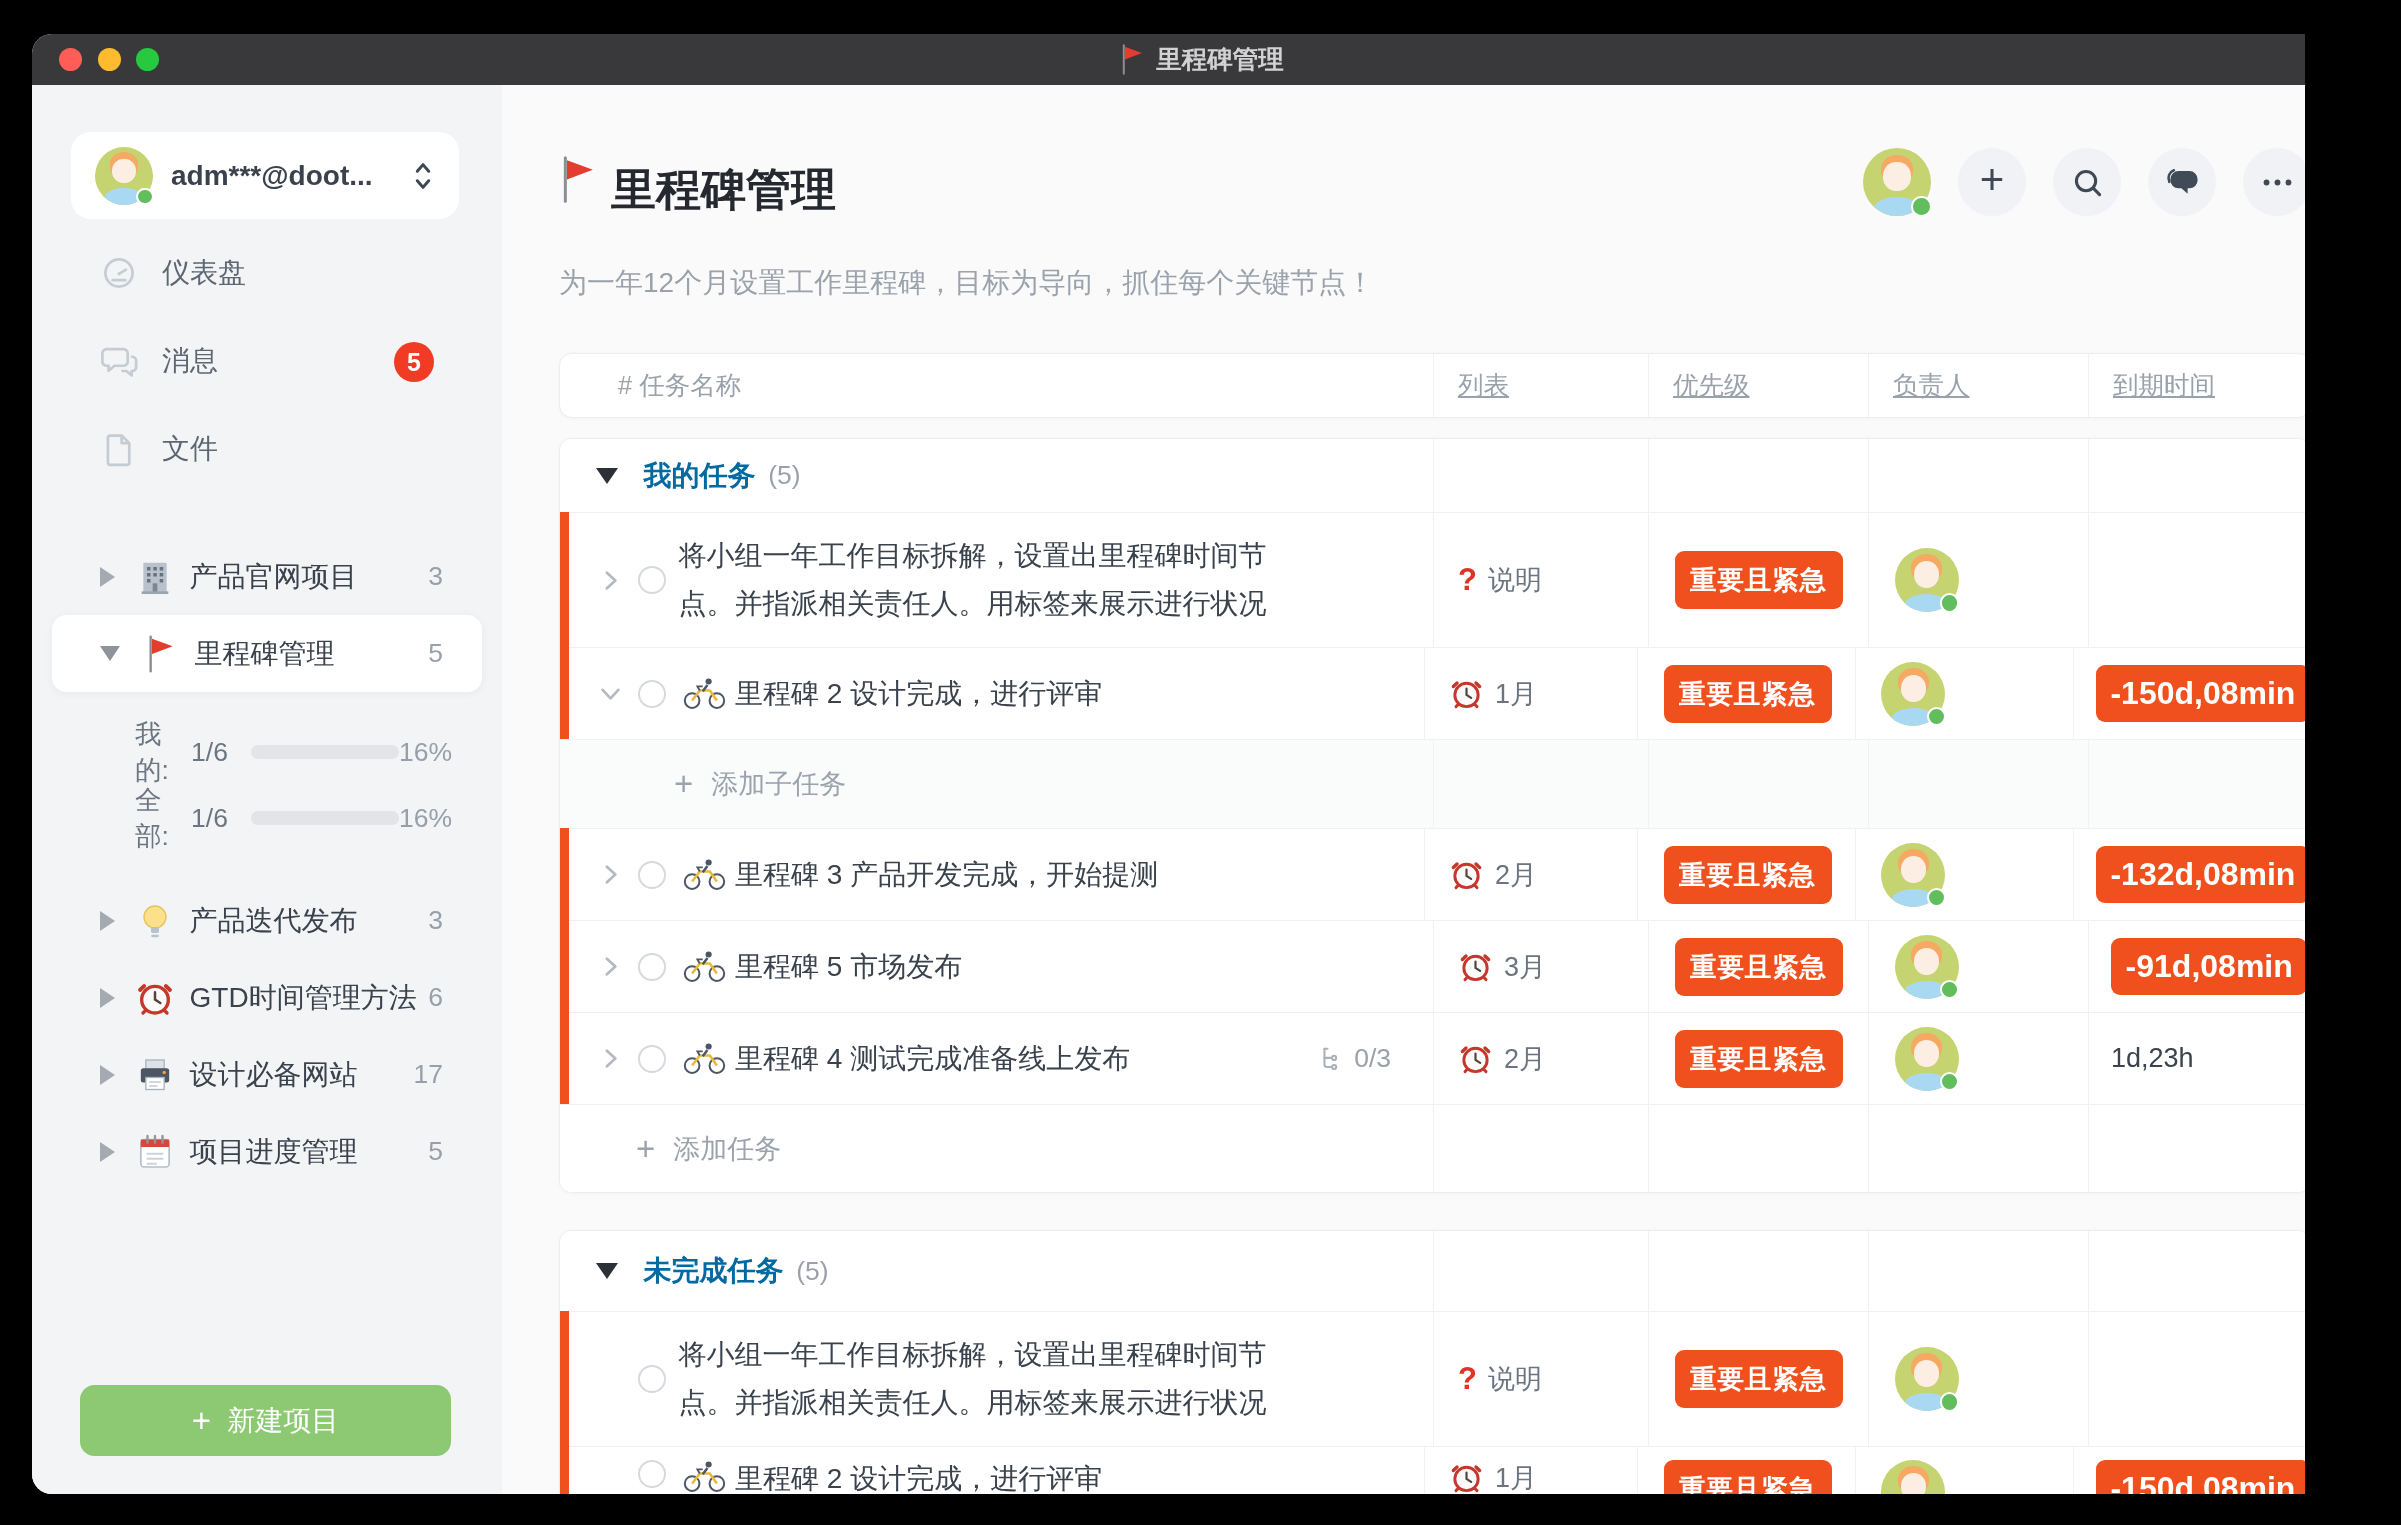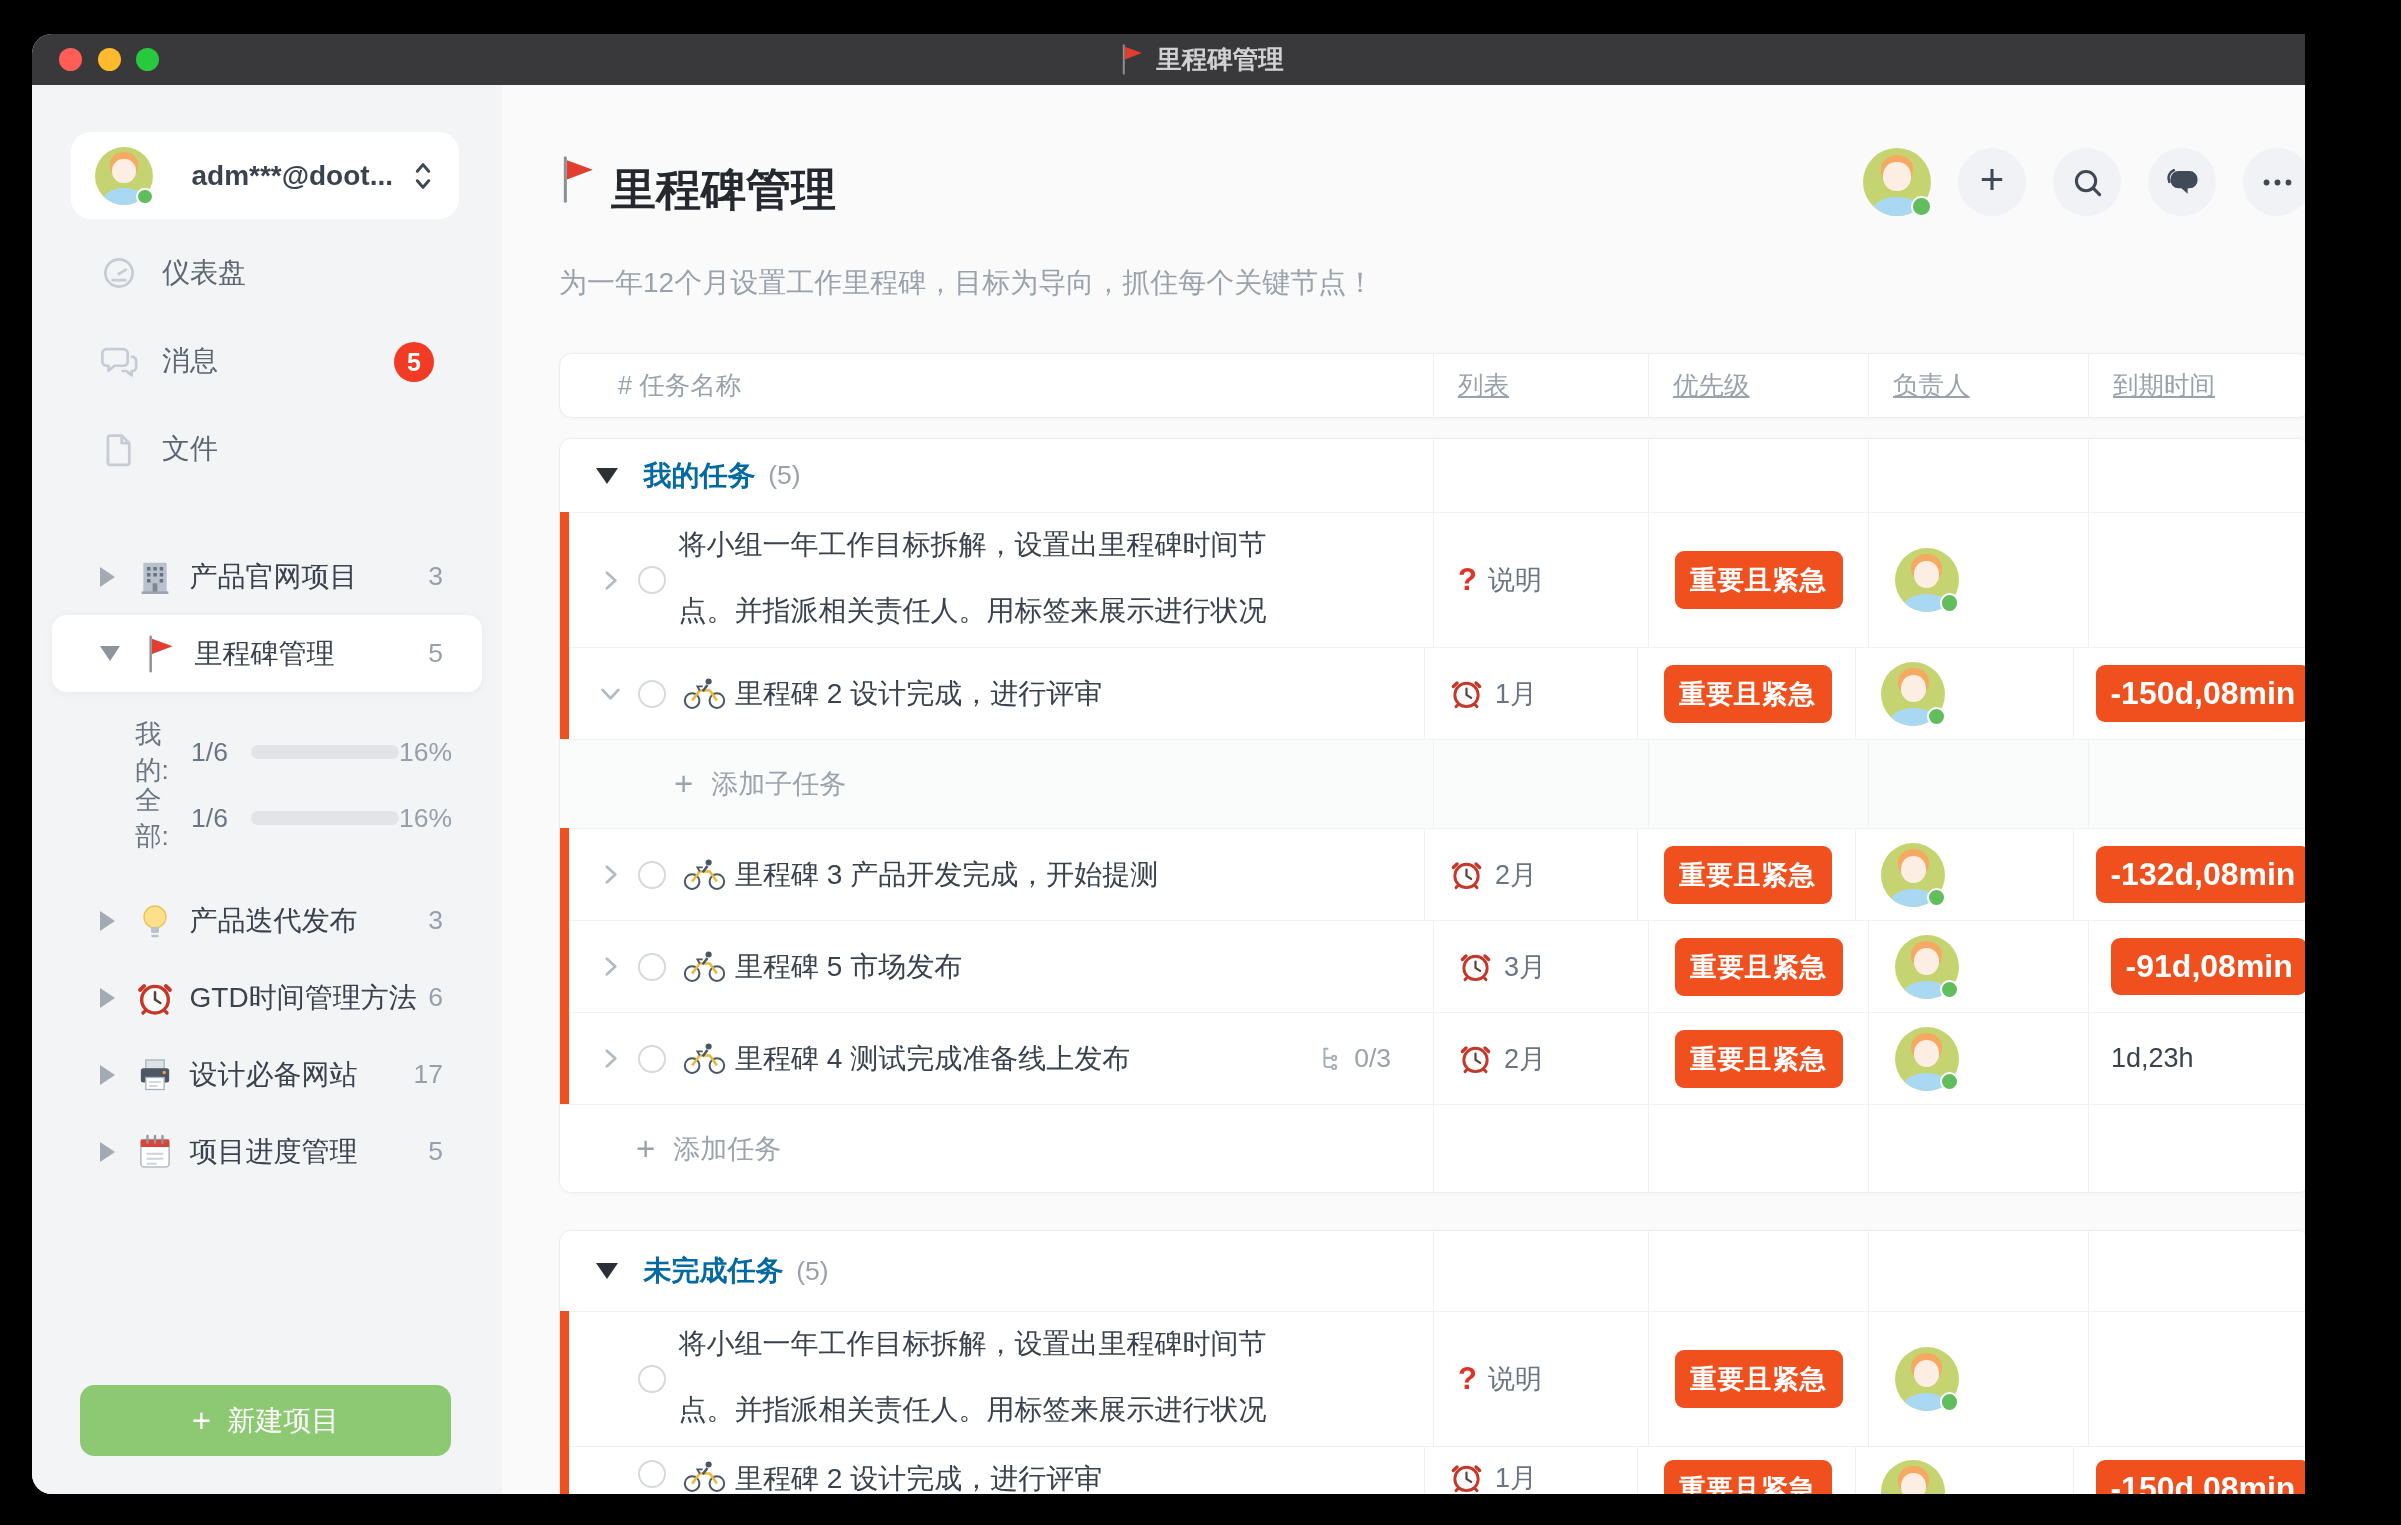--- a/index.html
+++ b/index.html
@@ -14,21 +14,21 @@
   .light.red{background:#ff5d55}.light.yellow{background:#febb2e}.light.green{background:#27c93f}
   .tb-title{display:flex;align-items:center;gap:11px;color:#d2d2d4;font-size:25.5px;font-weight:700;}
   .tb-title .icon{width:27px;height:33px;}
   
   .app{display:flex;height:1409px;overflow:hidden;}
   .sidebar{width:470px;flex:none;background:#f3f4f6;position:relative;overflow:hidden;}
   .main{flex:1;position:relative;background:#fafafb;overflow:hidden;}
   .icon svg{width:100%;height:100%;display:block;}
   
   .user-card{margin:47px 0 0 39px;width:388px;height:87px;background:#fff;border-radius:20px;
-             display:flex;align-items:center;gap:18px;padding:0 24px;box-sizing:border-box;cursor:pointer;text-align:right;}
+             display:flex;align-items:center;gap:18px;padding:0 24px;box-sizing:border-box;cursor:pointer;}
   .user-name{flex:1;font-size:28px;font-weight:700;color:#3a424d;white-space:nowrap;overflow:hidden;}
   .updown{width:24px;height:36px;color:#3f4854;flex:none;}
   .menu{margin-top:35px;}
   .menu-item{height:88px;display:flex;padding:0 68px;cursor:pointer;}
   .menu-item .icon{width:38px;height:38px;color:#c6ccd4;margin-right:24px;flex:none;}
   .menu-item .lbl{font-size:28px;color:#5d6773;}
   .menu-badge{margin-left:auto;min-width:40px;height:40px;border-radius:20px;background:#f23b24;color:#fff;
               font-size:25px;font-weight:700;display:flex;align-items:center;justify-content:center;}
   .projects{margin-top:20px;}
   .proj-row{height:77px;display:flex;align-items:center;padding:0 59px 0 68px;cursor:pointer;}
@@ -98,21 +98,21 @@
   .row.task.tall{height:134px;}
   .row.task::before{content:"";position:absolute;left:0;top:-0.9px;bottom:0;width:9px;background:#f0501d;}
   .row.task .c1{display:flex;align-items:center;padding-left:36px;}
   .chev{width:29px;height:29px;color:#b3bac2;flex:none;cursor:pointer;}
   .chev.expanded{transform:rotate(90deg);}
   .chev.none{visibility:hidden;}
   .radio{width:28px;height:28px;border:2.3px solid #d6d9dd;border-radius:50%;margin:0 12.8px;
          box-sizing:border-box;flex:none;cursor:pointer;background:#fff;}
   .temoji{width:51px;height:33px;flex:none;margin-right:5.5px;display:flex;align-items:center;justify-content:center;}
   .tname{font-size:28px;color:#3a424d;}
-  .tall .tname{line-height:66px;padding-right:119px;font-family:Liberation Mono, monospace;}
+  .tall .tname{line-height:48px;padding-right:119px;}
   .subcount{margin-left:auto;margin-right:42px;display:flex;align-items:center;gap:9px;
             color:#9aa1ab;font-size:26.5px;}
   .subcount .icon{width:29px;height:29px;color:#aab1b8;}
   .row .c2{display:flex;align-items:center;padding-left:24px;gap:11px;font-size:27px;color:#6b7480;}
   .qmark{color:#e03226;font-weight:800;font-size:31px;}
   .clock{width:35px;height:35px;}
   .row .c3{display:flex;align-items:center;padding-left:25.5px;}
   .prio{background:#f0501d;color:#fff;font-size:26.5px;font-weight:700;padding:11px 15.5px;border-radius:9px;
         letter-spacing:0.9px;white-space:nowrap;}
   .row .c4{display:flex;align-items:center;padding-left:25.5px;}

